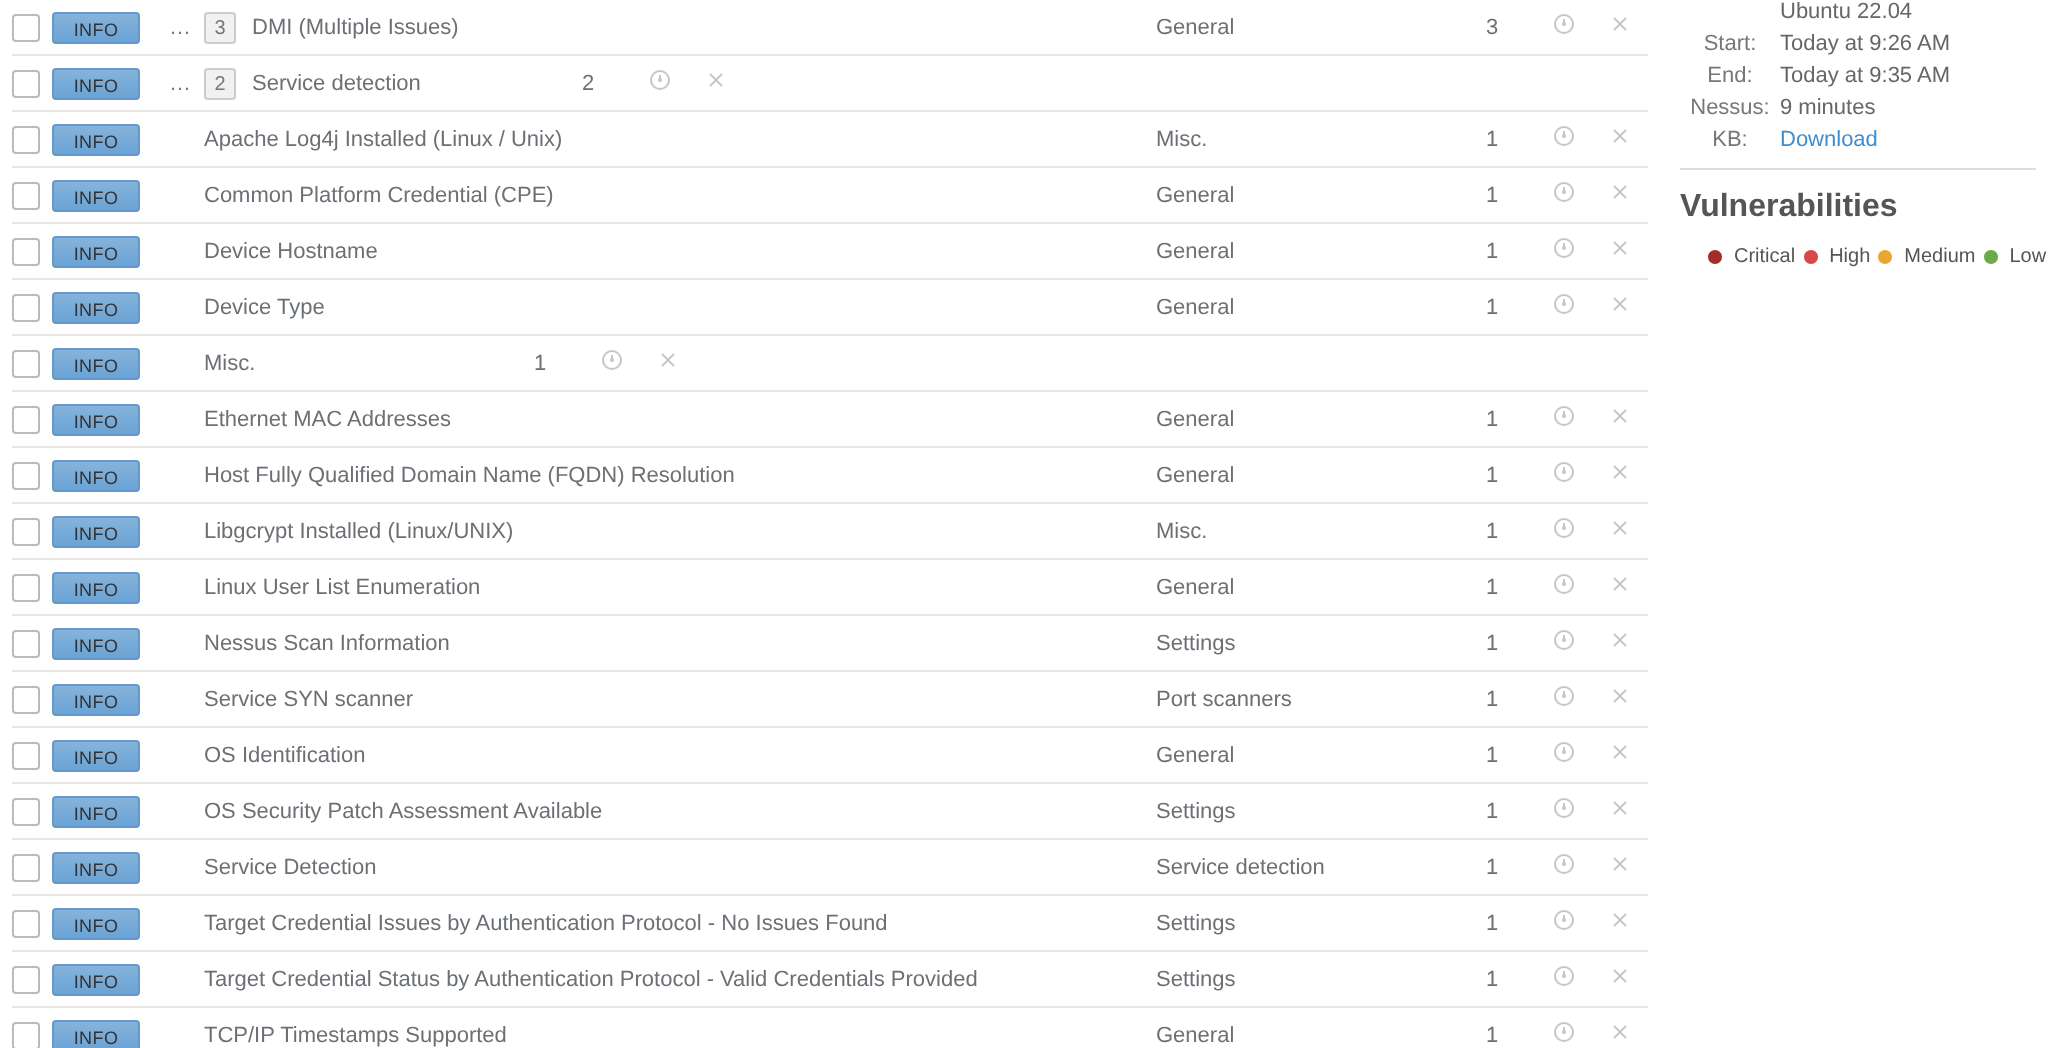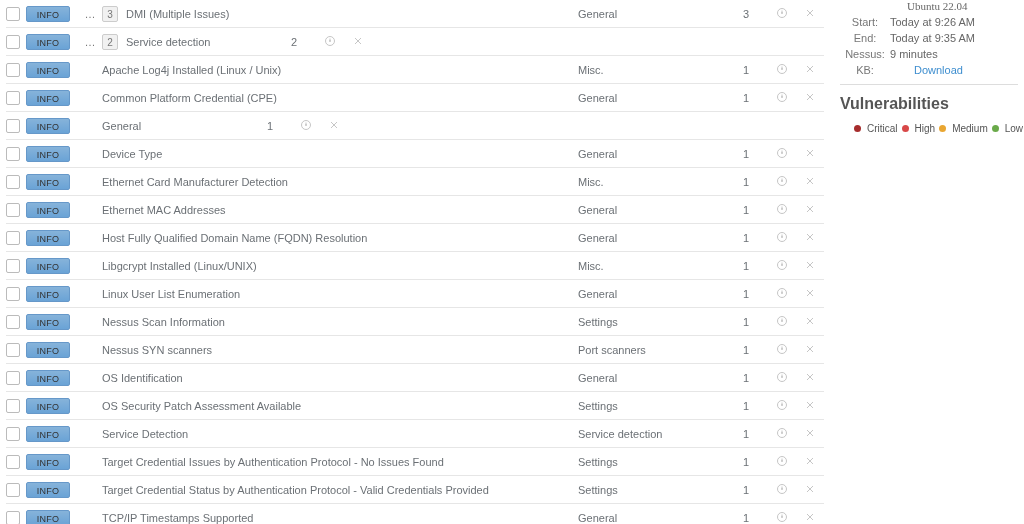--- a/index.html
+++ b/index.html
@@ -15,21 +15,21 @@
   .name { flex: 1; color: #6b7075; cursor: pointer; }
   .fam { width: 146px; color: #6b7075; }
   .count { width: 44px; text-align: center; color: #6b7075; }
   .ic { width: 28px; text-align: center; color: #c6c6c6; cursor: pointer; }
   .ic svg { width: 12px; height: 12px; }
   .noblock { width: 0; }
   
   .kv { display: flex; margin: 0 0 4px 0; font-size: 11px; text-align: center; }
   .kv .k { width: 50px; color: #777; }
   .kv .v { color: #666; }
-  .kv a { color: #3e8ecf; text-decoration: none; margin-left: 24px; }
+  .kv a { color: #3e8ecf; text-decoration: none; }
   .divider { border-top: 1px solid #ddd; margin: 8px 0 10px 0; }
   .side h3 { font-size: 16px; font-weight: bold; color: #555; margin: 0 0 10px 0; }
   .donut-wrap { display: flex; align-items: flex-start; gap: 14px; }
   .legend { font-size: 10px; display: flex; flex-direction: row; gap: 4px; }
   .lg { display: flex; align-items: center; gap: 6px; color:#555; }
   .dot { width: 7px; height: 7px; border-radius: 50%; }
 </style>
 </head>
 <body>
 
@@ -104,20 +104,21 @@
         <div class="ic"><svg viewBox="0 0 24 24" fill="none" stroke="#c6c6c6" stroke-width="2">
             <line x1="6" y1="6" x2="18" y2="18"></line>
             <line x1="6" y1="18" x2="18" y2="6"></line>
           </svg></div>
       </div>
       <div class="row">
         <div class="ck"></div>
         <div class="sev">INFO</div>
         <div class="dots"></div>
         <div class="noblock"></div>
+        <div class="name">Device Hostname</div>
         <div class="fam">General</div>
         <div class="count">1</div>
         <div class="ic"><svg viewBox="0 0 24 24" fill="none" stroke="#c6c6c6" stroke-width="2">
             <circle cx="12" cy="12" r="9"></circle>
             <circle cx="12" cy="12" r="2" fill="#c6c6c6" stroke="none"></circle>
             <line x1="12" y1="12" x2="12" y2="7"></line>
           </svg></div>
         <div class="ic"><svg viewBox="0 0 24 24" fill="none" stroke="#c6c6c6" stroke-width="2">
             <line x1="6" y1="6" x2="18" y2="18"></line>
             <line x1="6" y1="18" x2="18" y2="6"></line>
@@ -139,21 +140,20 @@
         <div class="ic"><svg viewBox="0 0 24 24" fill="none" stroke="#c6c6c6" stroke-width="2">
             <line x1="6" y1="6" x2="18" y2="18"></line>
             <line x1="6" y1="18" x2="18" y2="6"></line>
           </svg></div>
       </div>
       <div class="row">
         <div class="ck"></div>
         <div class="sev">INFO</div>
         <div class="dots"></div>
         <div class="noblock"></div>
-        <div class="name">Ethernet Card Manufacturer Detection</div>
         <div class="fam">Misc.</div>
         <div class="count">1</div>
         <div class="ic"><svg viewBox="0 0 24 24" fill="none" stroke="#c6c6c6" stroke-width="2">
             <circle cx="12" cy="12" r="9"></circle>
             <circle cx="12" cy="12" r="2" fill="#c6c6c6" stroke="none"></circle>
             <line x1="12" y1="12" x2="12" y2="7"></line>
           </svg></div>
         <div class="ic"><svg viewBox="0 0 24 24" fill="none" stroke="#c6c6c6" stroke-width="2">
             <line x1="6" y1="6" x2="18" y2="18"></line>
             <line x1="6" y1="18" x2="18" y2="6"></line>
@@ -247,21 +247,21 @@
         <div class="ic"><svg viewBox="0 0 24 24" fill="none" stroke="#c6c6c6" stroke-width="2">
             <line x1="6" y1="6" x2="18" y2="18"></line>
             <line x1="6" y1="18" x2="18" y2="6"></line>
           </svg></div>
       </div>
       <div class="row">
         <div class="ck"></div>
         <div class="sev">INFO</div>
         <div class="dots"></div>
         <div class="noblock"></div>
-        <div class="name">Nessus SYN scanners</div>
+        <div class="name">Service SYN scanner</div>
         <div class="fam">Port scanners</div>
         <div class="count">1</div>
         <div class="ic"><svg viewBox="0 0 24 24" fill="none" stroke="#c6c6c6" stroke-width="2">
             <circle cx="12" cy="12" r="9"></circle>
             <circle cx="12" cy="12" r="2" fill="#c6c6c6" stroke="none"></circle>
             <line x1="12" y1="12" x2="12" y2="7"></line>
           </svg></div>
         <div class="ic"><svg viewBox="0 0 24 24" fill="none" stroke="#c6c6c6" stroke-width="2">
             <line x1="6" y1="6" x2="18" y2="18"></line>
             <line x1="6" y1="18" x2="18" y2="6"></line>
@@ -370,21 +370,21 @@
             <circle cx="12" cy="12" r="2" fill="#c6c6c6" stroke="none"></circle>
             <line x1="12" y1="12" x2="12" y2="7"></line>
           </svg></div>
         <div class="ic"><svg viewBox="0 0 24 24" fill="none" stroke="#c6c6c6" stroke-width="2">
             <line x1="6" y1="6" x2="18" y2="18"></line>
             <line x1="6" y1="18" x2="18" y2="6"></line>
           </svg></div>
       </div>
     </div>
   <div class="side">
-    <div style="margin-left:67px;margin-bottom:4px;color:#666;font-family:Liberation Serif, serif;">Ubuntu 22.04</div>
+    <div style="margin-left:50px;margin-bottom:4px;color:#666;">Ubuntu 22.04</div>
     <div class="kv">
       <div class="k">Start:</div>
       <div class="v">Today at 9:26 AM</div>
     </div>
     <div class="kv">
       <div class="k">End:</div>
       <div class="v">Today at 9:35 AM</div>
     </div>
     <div class="kv">
       <div class="k">Nessus:</div>

